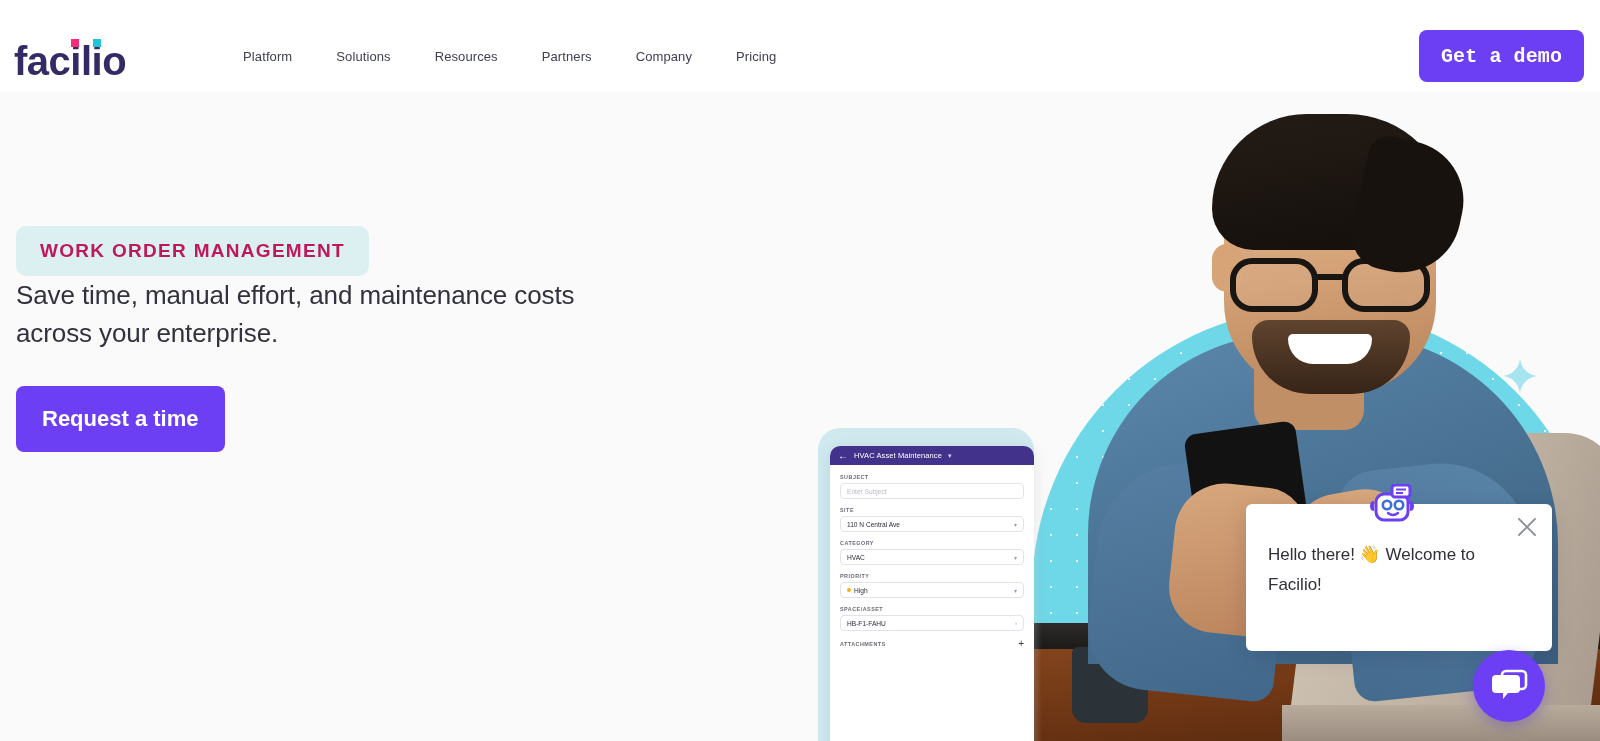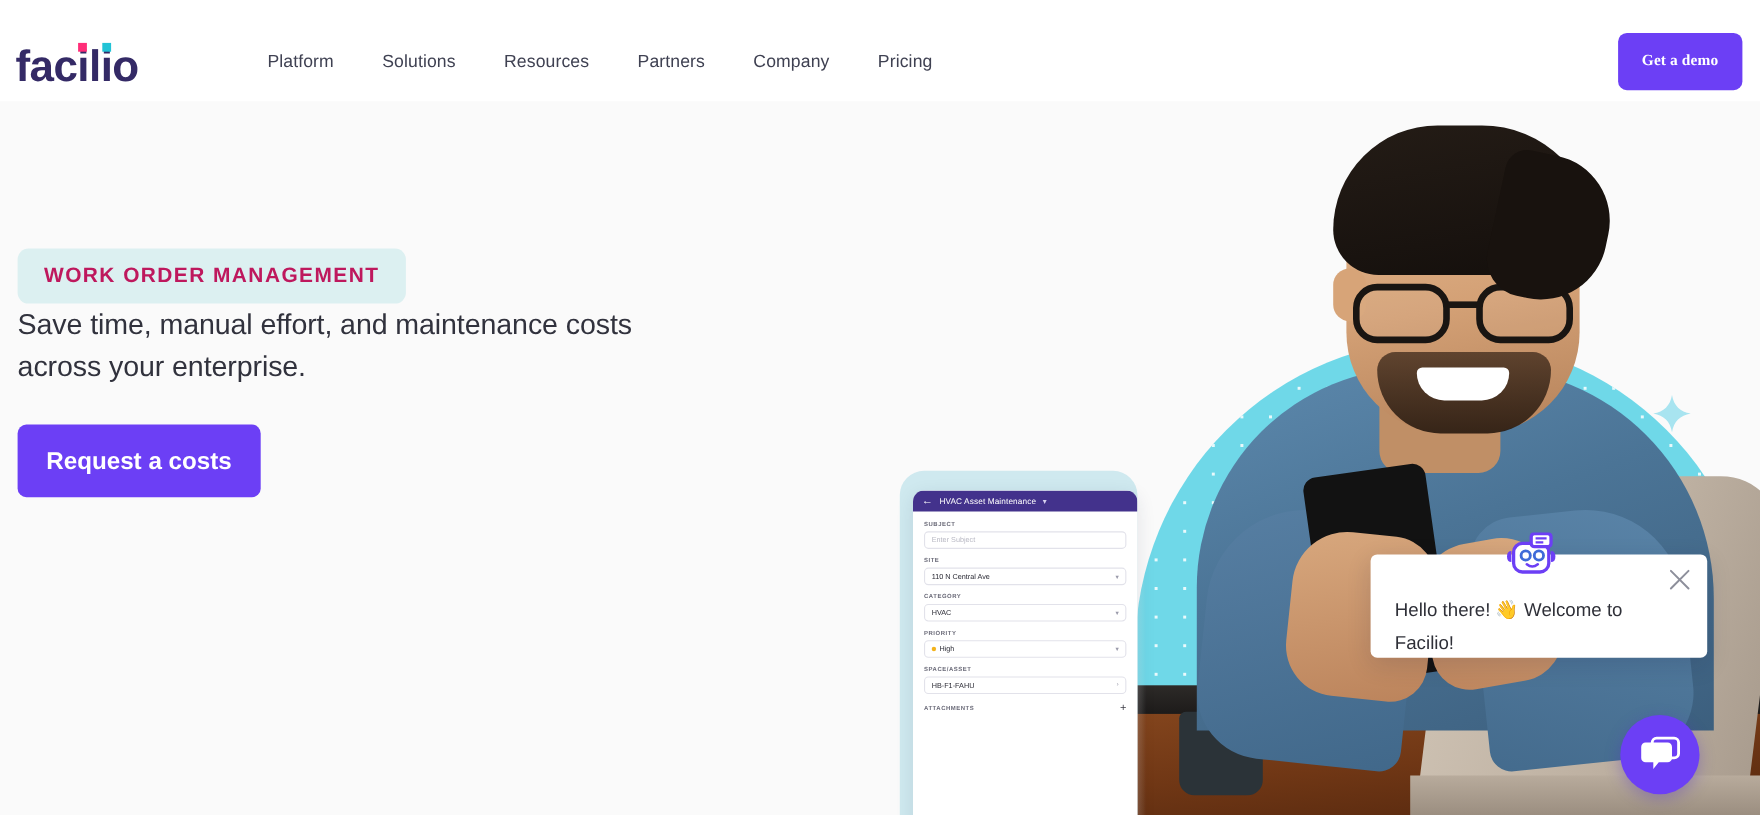--- a/index.html
+++ b/index.html
@@ -56,38 +56,38 @@
   .logo-dot.pink { background: #ff2d78; left: 57px; top: 6px; }
   .logo-dot.cyan { background: #22c3d6; left: 79px; top: 6px; }
 
   .nav {
     display: flex;
     align-items: center;
     margin-left: 95px;
     gap: 0px;
   }
   .nav-item {
-    font-size: 16px;
+    font-size: 13px;
     color: #3f4152;
     padding: 6px 22px;
     cursor: pointer;
     white-space: nowrap;
     letter-spacing: 0.1px;
   }
 
   .get-demo-btn {
     position: absolute;
     right: 16px;
     top: 9px;
     background: #6c3ff5;
     color: #ffffff;
     border: none;
     border-radius: 8px;
-    font-family: Liberation Serif, serif;
-    font-size: 14px;
+    font-family: Liberation Mono, monospace;
+    font-size: 20px;
     font-weight: 600;
     padding: 0 22px;
     height: 52px;
     cursor: pointer;
     letter-spacing: 0.1px;
   }
 
   .header-rule {
     position: absolute;
     top: 71px; left: 0;
@@ -458,21 +458,21 @@
     color: #6a6a78;
   }
   .attach-plus { color: #3c3c46; font-size: 10px; line-height: 10px; }
 
   
   .chat-card {
     position: absolute;
     left: 1246px;
     top: 504px;
     width: 306px;
-    height: 94px;
+    height: 147px;
     background: #ffffff;
     border-radius: 6px;
     box-shadow: 0 6px 22px rgba(20,24,60,.14);
     z-index: 60;
   }
   .chat-msg {
     position: absolute;
     left: 22px; top: 36px;
     width: 236px;
     font-size: 17px;
@@ -633,21 +633,21 @@
             <span class="attach-plus">+</span>
           </div>
 
         </div>
       </div>
     </div>
 
     <div class="hero-copy">
       <div class="eyebrow">WORK ORDER MANAGEMENT</div>
       <p class="subhead">Save time, manual effort, and maintenance costs across your enterprise.</p>
-      <button class="request-btn">Request a costs</button>
+      <button class="request-btn">Request a time</button>
     </div>
 
   </div>
 
   <svg class="bot-avatar" viewBox="0 0 56 44">
     <rect x="10" y="10" width="32" height="26" rx="8" fill="#ffffff" stroke="#6c3ff5" stroke-width="3"></rect>
     <rect x="26" y="1" width="18" height="12" rx="3" fill="#ffffff" stroke="#6c3ff5" stroke-width="3"></rect>
     <line x1="30" y1="5.5" x2="40" y2="5.5" stroke="#6c3ff5" stroke-width="2"></line>
     <line x1="30" y1="9" x2="37" y2="9" stroke="#6c3ff5" stroke-width="2"></line>
     <circle cx="21" cy="21" r="4.2" fill="#ffffff" stroke="#3f6bd8" stroke-width="2.6"></circle>

